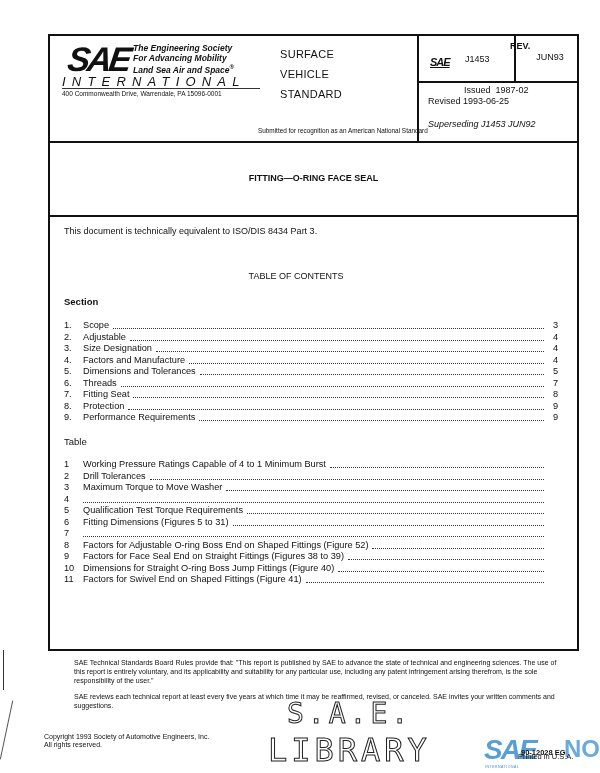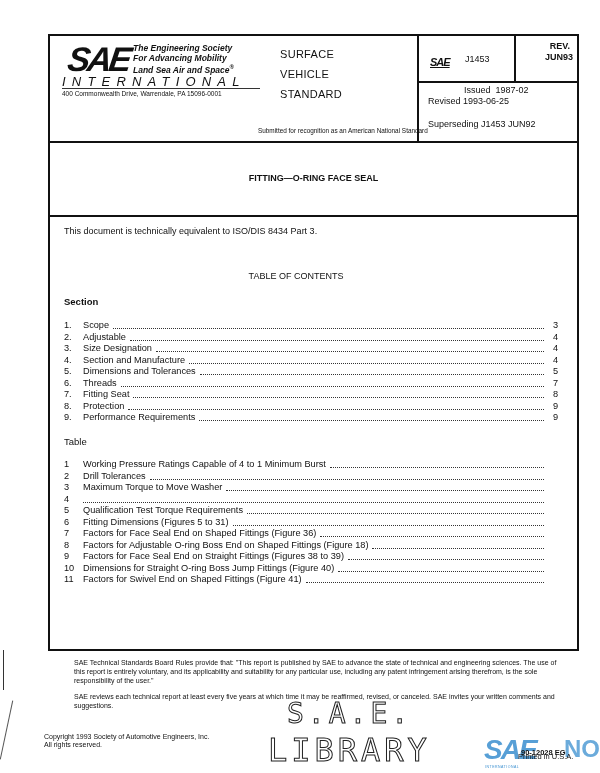--- a/index.html
+++ b/index.html
@@ -48,25 +48,25 @@
 
 <div class="abs big-title" style="left:280px; top:44px;">
   <div>SURFACE</div>
   <div>VEHICLE</div>
   <div>STANDARD</div>
 </div>
 <div class="abs tiny" style="left:258px; top:127px;">Submitted for recognition as an American National Standard</div>
 
 <div class="abs" style="left:430px; top:56px; font-weight:bold; font-style:italic; font-size:11px; letter-spacing:-1px; text-decoration:underline;">SAE</div>
 <div class="abs small" style="left:465px; top:54px;">J1453</div>
-<div class="abs small" style="left:530px; top:41px; font-weight:bold; text-align:right; width:40px;">REV.</div>
-<div class="abs small" style="left:527px; top:52px; font-weight:bold; text-align:right; width:46px;">JUN93</div>
+<div class="abs small" style="left:510px; top:41px; font-weight:bold; text-align:left; width:40px;">REV.</div>
+<div class="abs small" style="left:527px; top:52px; font-weight:normal; text-align:center; width:46px;">JUN93</div>
 <div class="abs small" style="left:428px; top:85px; white-space:pre;padding-left:36px;">Issued  1987-02</div>
 <div class="abs small" style="left:428px; top:96px;">Revised 1993-06-25</div>
-<div class="abs small" style="left:428px; top:119px;">Superseding J1453 JUN92</div>
+<div class="abs small" style="left:428px; top:119px;font-style:italic;">Superseding J1453 JUN92</div>
 
 <div class="abs" style="left:48px; width:531px; top:173px; text-align:center; font-size:9px; font-weight:bold;">FITTING—O-RING FACE SEAL</div>
 
 <div class="abs small" style="left:64px; top:226px;">This document is technically equivalent to ISO/DIS 8434 Part 3.</div>
 
 <div class="abs" style="left:48px; width:496px; top:271px; text-align:center; font-size:9px;">TABLE OF CONTENTS</div>
 <div class="abs" style="left:64px; top:296px; font-size:9.5px; font-weight:bold;">Section</div>
 
 <div class="toc-row" style="top:320px;">
     <span class="toc-num">1.</span>
@@ -81,21 +81,21 @@
     <span class="toc-page">4</span>
   </div>
 <div class="toc-row" style="top:343px;">
     <span class="toc-num">3.</span>
     <span class="toc-label">Size Designation</span>
     <span class="toc-dots"></span>
     <span class="toc-page">4</span>
   </div>
 <div class="toc-row" style="top:354.5px;">
     <span class="toc-num">4.</span>
-    <span class="toc-label">Section and Manufacture</span>
+    <span class="toc-label">Factors and Manufacture</span>
     <span class="toc-dots"></span>
     <span class="toc-page">4</span>
   </div>
 <div class="toc-row" style="top:366px;">
     <span class="toc-num">5.</span>
     <span class="toc-label">Dimensions and Tolerances</span>
     <span class="toc-dots"></span>
     <span class="toc-page">5</span>
   </div>
 <div class="toc-row" style="top:377.5px;">
@@ -155,27 +155,26 @@
     <span class="toc-page"></span>
   </div>
 <div class="toc-row" style="top:516.5px;">
     <span class="toc-num">6</span>
     <span class="toc-label">Fitting Dimensions (Figures 5 to 31)</span>
     <span class="toc-dots"></span>
     <span class="toc-page"></span>
   </div>
 <div class="toc-row" style="top:528px;">
     <span class="toc-num">7</span>
-    <span class="toc-label">Factors for Face Seal End on Shaped Fittings (Figure 36)</span>
     <span class="toc-dots"></span>
     <span class="toc-page"></span>
   </div>
 <div class="toc-row" style="top:539.5px;">
     <span class="toc-num">8</span>
-    <span class="toc-label">Factors for Adjustable O-ring Boss End on Shaped Fittings (Figure 18)</span>
+    <span class="toc-label">Factors for Adjustable O-ring Boss End on Shaped Fittings (Figure 52)</span>
     <span class="toc-dots"></span>
     <span class="toc-page"></span>
   </div>
 <div class="toc-row" style="top:551px;">
     <span class="toc-num">9</span>
     <span class="toc-label">Factors for Face Seal End on Straight Fittings (Figures 38 to 39)</span>
     <span class="toc-dots"></span>
     <span class="toc-page"></span>
   </div>
 <div class="toc-row" style="top:562.5px;">

